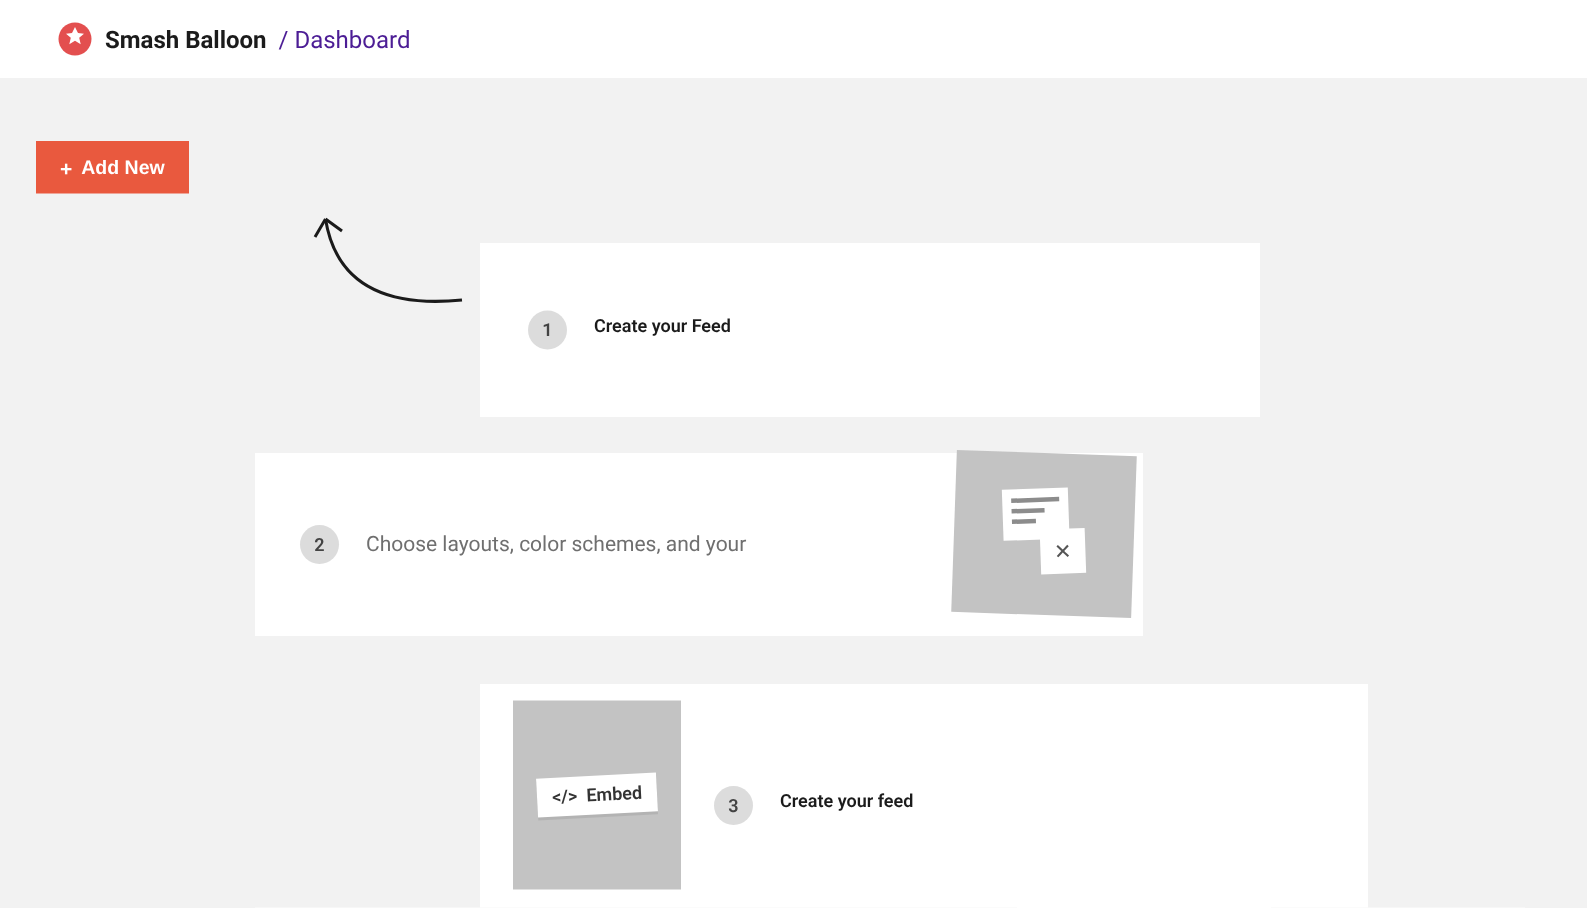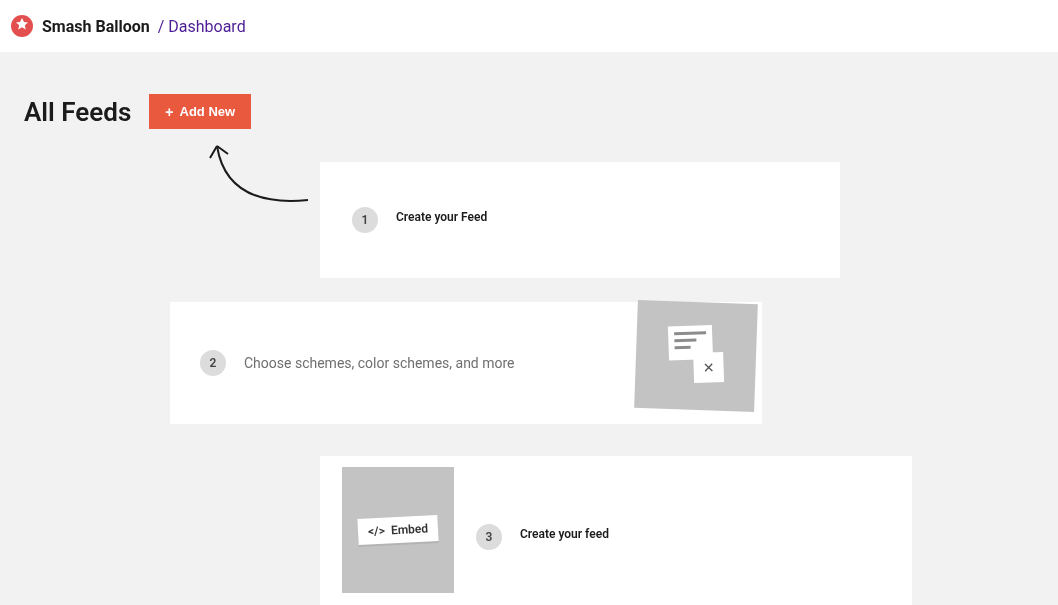--- a/index.html
+++ b/index.html
@@ -6,21 +6,21 @@
     body {
       font-family: -apple-system, BlinkMacSystemFont, "Segoe UI", Roboto, sans-serif;
       width: 1058px;
       height: 605px;
       background: #fff;
       overflow: hidden;
     }
     .topbar {
       display: flex;
       align-items: center;
-      padding: 14px 10px;
+      padding: 14px 38px;
       background: #fff;
     }
     .logo-wrap {
       display: flex;
       align-items: center;
       gap: 8px;
     }
     .logo-icon {
       width: 24px;
       height: 24px;
@@ -214,21 +214,20 @@
       <path fill="#fff" d="M12 4 l2 4 4 .5 -3.2 2.7 1 4.3 -3.8-2.3 -3.8 2.3 1-4.3 L6 8.5 10 8z"></path>
     </svg>
     <span class="logo-text">Smash Balloon</span>
   </div>
   <span class="page-label">/ Dashboard</span>
 </div>
 
 <div class="main">
 
   <div class="head-row">
-    <h1 class="page-title">All Feeds</h1>
     <button class="add-btn">
       <span class="plus">+</span>
       <span>Add New</span>
     </button>
   </div>
 
   <svg class="arrow-svg" width="120" height="80" viewBox="0 0 120 80" fill="none" stroke="#1b1b1b" stroke-width="2">
     <path d="M17 6 Q 27 68 108 60"></path>
     <path d="M17 6 L10 18 M17 6 L28 14"></path>
   </svg>
@@ -239,21 +238,21 @@
       <div>
         <div class="card-title">Create your Feed</div>
       </div>
     </div>
   </div>
 
   <div class="card card2">
     <div class="inner">
       <div class="step-badge">2</div>
       <div>
-        <div class="card-sub">Choose schemes, color schemes, and more</div>
+        <div class="card-sub">Choose layouts, color schemes, and your</div>
       </div>
     </div>
     <div class="mock-box customize">
       <div style="display:flex;align-items:center;">
         <div class="lines-mock">
           <div class="ln"></div>
             <div class="ln"></div>
             <div class="ln"></div>
         </div>
         <div class="tool-mock">✕</div>

